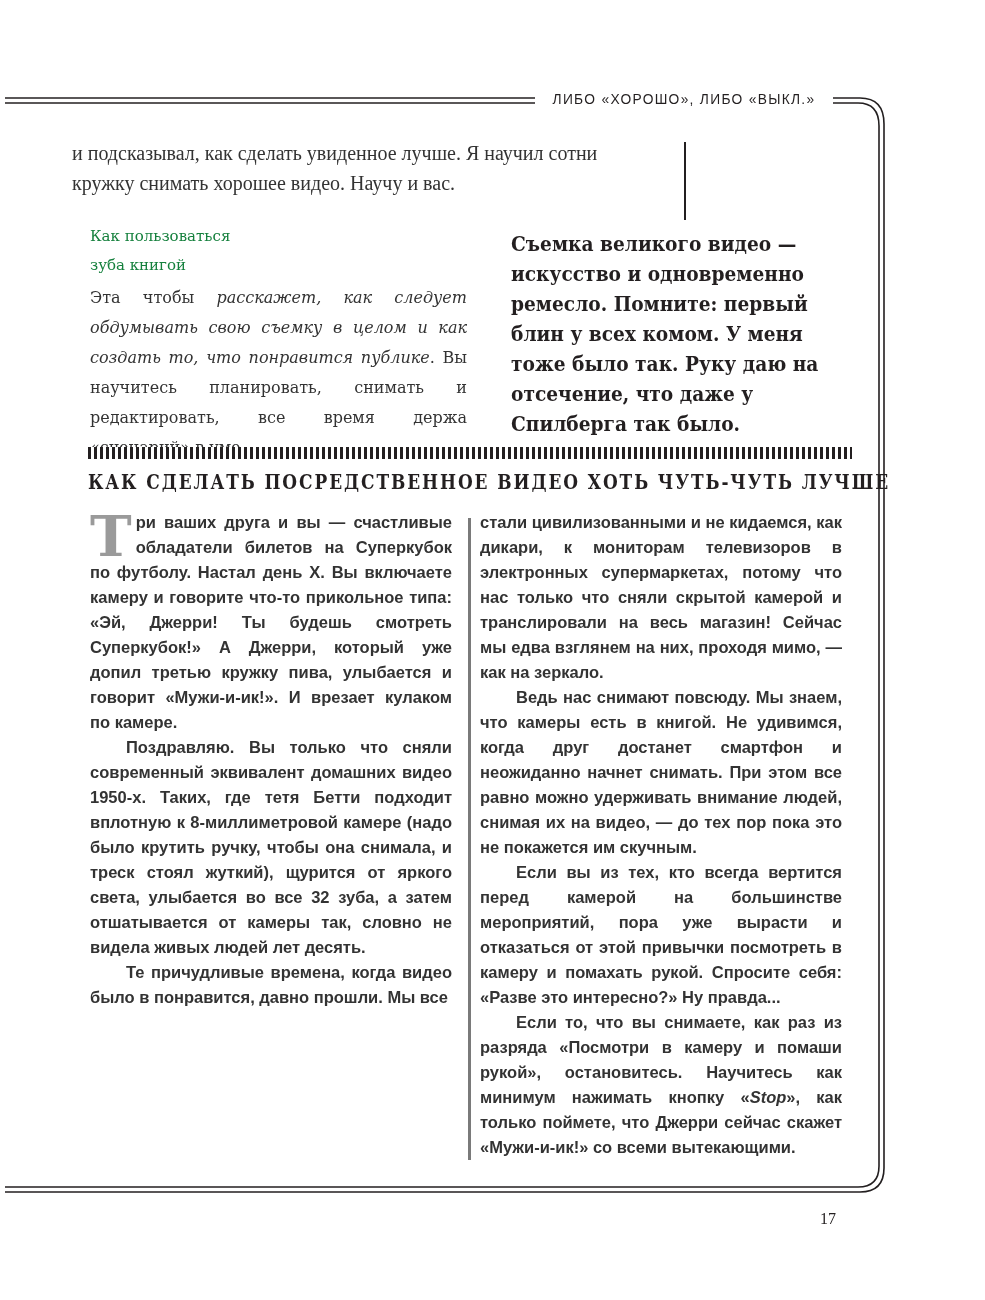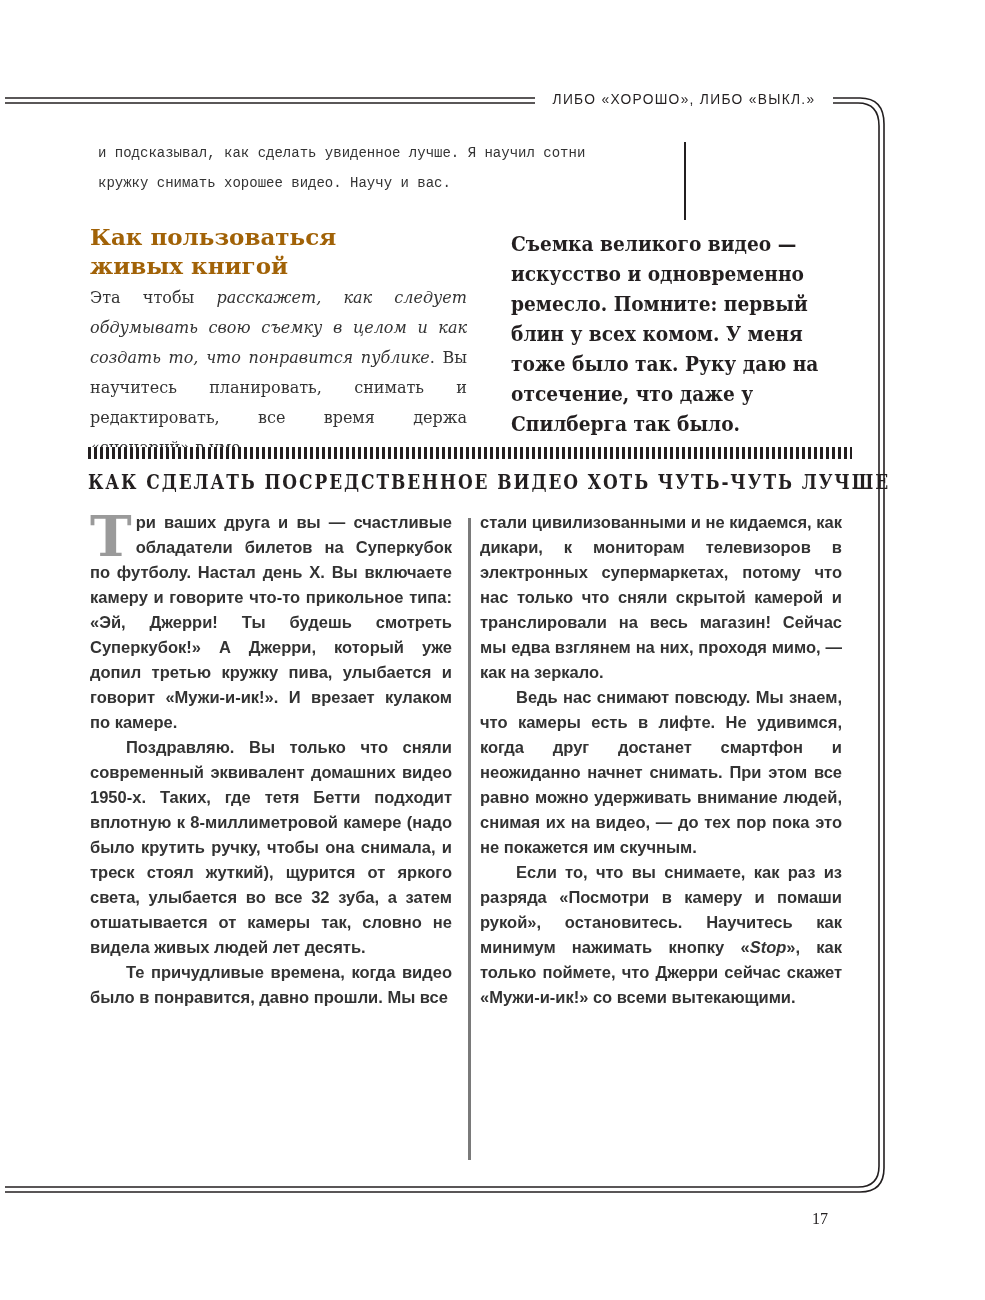--- a/index.html
+++ b/index.html
@@ -9,30 +9,30 @@
   #frame { position: absolute; left: 0; top: 0; width: 985px; height: 1300px; }
 
   .running-head {
     position: absolute; top: 90px; left: 538px; width: 292px; text-align: center;
     font-family: "Liberation Sans", sans-serif; font-size: 15px; letter-spacing: 1.4px;
     color: #231f20; transform: scaleX(0.92); transform-origin: center;
     background: #fff; white-space: nowrap;
   }
 
   .intro {
-    position: absolute; left: 98px; top: 138px; width: 590px;
-    font-family: Liberation Mono, monospace; font-size: 14px; line-height: 30px; color: #333;
+    position: absolute; left: 72px; top: 138px; width: 590px;
+    font-family: Liberation Serif, serif; font-size: 20px; line-height: 30px; color: #333;
   }
   .intro p { margin: 0; }
 
   .vline-top { position: absolute; left: 684px; top: 142px; width: 2px; height: 78px; background: #231f20; }
 
   .howto-title {
     position: absolute; left: 90px; top: 222px; width: 380px;
-    font-family: "DejaVu Serif", serif; font-weight: bold; font-size: 23px; line-height: 29px; color: #a16207;
+    font-family: "DejaVu Serif", serif; font-weight: normal; font-size: 15px; line-height: 29px; color: #15803d;
   }
   .howto-body {
     position: absolute; left: 90px; top: 283px; width: 377px;
     font-family: "DejaVu Serif", serif; font-size: 16px; line-height: 30px; color: #333;
     text-align: justify; hyphens: manual;
   }
   .howto-body p { margin: 0; }
   .howto-body em { font-style: italic; }
 
   .pull-quote {
@@ -61,21 +61,21 @@
   .col p.noindent { text-indent: 0; }
   .col-left { left: 90px; }
   .col-right { left: 480px; }
   .dropcap {
     float: left; font-family: "DejaVu Serif", serif; font-weight: bold; font-size: 56px; line-height: 44px;
     color: #9a9a9a; margin: 4px 4px 0 0; height: 46px;
   }
   .col-divider { position: absolute; left: 468px; top: 518px; width: 3px; height: 642px; background: #7a7a7a; }
 
   .page-number {
-    position: absolute; left: 812px; top: 1210px; width: 24px; text-align: left;
+    position: absolute; left: 812px; top: 1210px; width: 24px; text-align: right;
     font-family: "Liberation Serif", serif; font-size: 16px; color: #231f20;
   }
 </style>
 </head>
 <body>
 
 <svg id="frame" viewBox="0 0 985 1300">
   <g fill="none" stroke="#231f20" stroke-width="1.6">
 
     <path d="M5 98 H535"></path>
@@ -89,38 +89,39 @@
 <div class="running-head">ЛИБО «ХОРОШО», ЛИБО «ВЫКЛ.»</div>
 
 <div class="intro">
   <p>и подсказывал, как сделать увиденное лучше. Я научил сотни</p>
   <p>кружку снимать хорошее видео. Научу и вас.</p>
 </div>
 <div class="vline-top"></div>
 
 <div class="howto-title">
   <div>Как пользоваться</div>
-  <div>живых книгой</div>
+  <div>зуба книгой</div>
 </div>
 <div class="howto-body">
   <p><span>Эта чтобы </span><em>расскажет, как следует обдумывать свою съемку в целом и как создать то, что понравится публике</em><span>. Вы научитесь планировать, снимать и редактировать, все время держа «сценарий» в уме,</span></p>
 </div>
 
 <div class="pull-quote">Съемка великого видео — искусство и одновременно ремесло. Помните: первый блин у всех комом. У меня тоже было так. Руку даю на отсечение, что даже у Спилберга так было.</div>
 
 <div class="barcode-rule"></div>
 <div class="section-title">КАК СДЕЛАТЬ ПОСРЕДСТВЕННОЕ ВИДЕО ХОТЬ ЧУТЬ-ЧУТЬ ЛУЧШЕ</div>
 
 <div class="col col-left">
   <p class="noindent"><span class="dropcap">Т</span><span>ри ваших друга и вы — счастливые обладатели билетов на Суперкубок по футболу. Настал день Х. Вы включаете камеру и говорите что-то прикольное типа: «Эй, Джерри! Ты будешь смотреть Суперкубок!» А Джерри, который уже допил третью кружку пива, улыбается и говорит «Мужи-и-ик!». И врезает кулаком по камере.</span></p>
   <p>Поздравляю. Вы только что сняли современный эквивалент домашних видео 1950-х. Таких, где тетя Бетти подходит вплотную к 8-миллиметровой камере (надо было крутить ручку, чтобы она снимала, и треск стоял жуткий), щурится от яркого света, улыбается во все 32 зуба, а затем отшатывается от камеры так, словно не видела живых людей лет десять.</p>
   <p>Те причудливые времена, когда видео было в понравится, давно прошли. Мы все</p>
 </div>
 
 <div class="col-divider"></div>
 
 <div class="col col-right">
   <p class="noindent">стали цивилизованными и не кидаемся, как дикари, к мониторам телевизоров в электронных супермаркетах, потому что нас только что сняли скрытой камерой и транслировали на весь магазин! Сейчас мы едва взглянем на них, проходя мимо, — как на зеркало.</p>
-  <p>Ведь нас снимают повсюду. Мы знаем, что камеры есть в лифте. Не удивимся, когда друг достанет смартфон и неожиданно начнет снимать. При этом все равно можно удерживать внимание людей, снимая их на видео, — до тех пор пока это не покажется им скучным.</p>
+  <p>Ведь нас снимают повсюду. Мы знаем, что камеры есть в книгой. Не удивимся, когда друг достанет смартфон и неожиданно начнет снимать. При этом все равно можно удерживать внимание людей, снимая их на видео, — до тех пор пока это не покажется им скучным.</p>
+  <p>Если вы из тех, кто всегда вертится перед камерой на большинстве мероприятий, пора уже вырасти и отказаться от этой привычки посмотреть в камеру и помахать рукой. Спросите себя: «Разве это интересно?» Ну правда...</p>
   <p><span>Если то, что вы снимаете, как раз из разряда «Посмотри в камеру и помаши рукой», остановитесь. Научитесь как минимум нажимать кнопку «</span><em>Stop</em><span>», как только поймете, что Джерри сейчас скажет «Мужи-и-ик!» со всеми вытекающими.</span></p>
 </div>
 
 <div class="page-number">17</div>
 
 </body></html>

